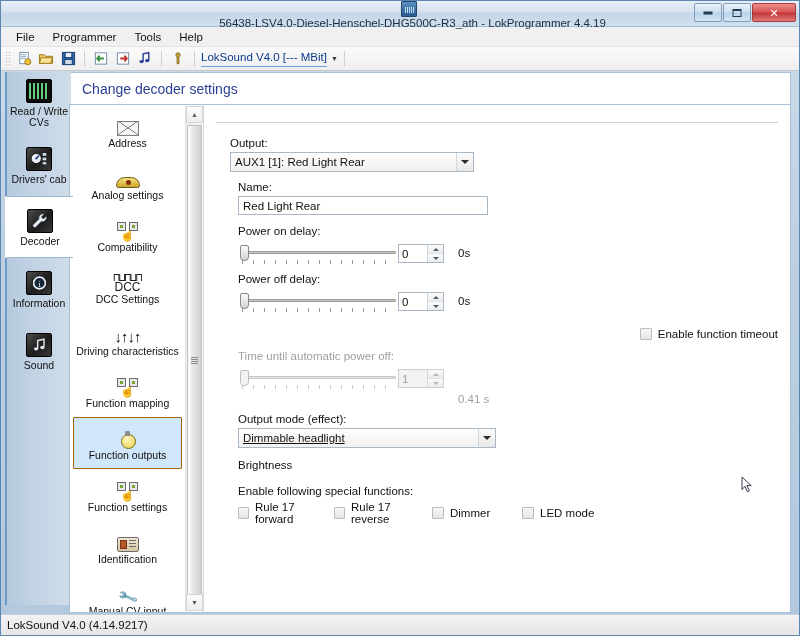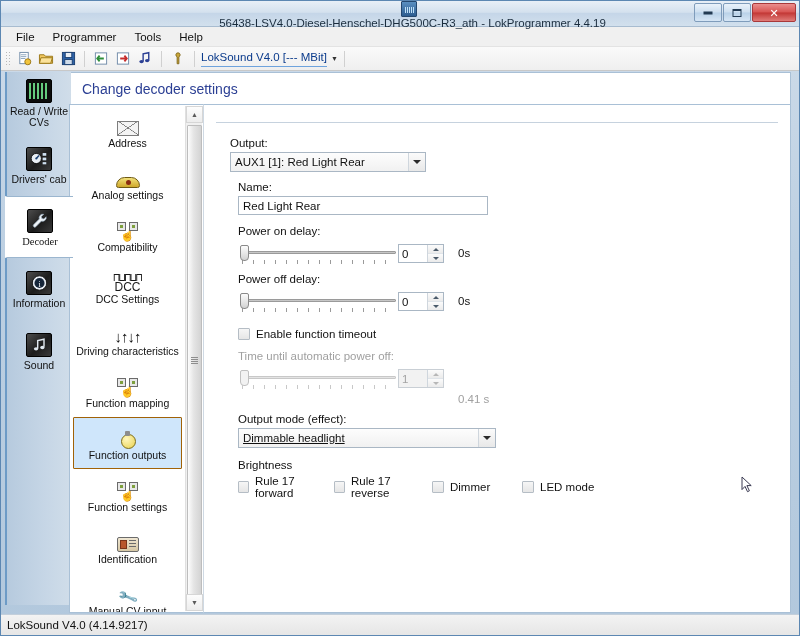--- a/index.html
+++ b/index.html
@@ -146,21 +146,20 @@
     text-align: center;
   }
   .side-item.sel {
     background: #fff;
     border-top: 1px solid #9bb6cf;
     border-bottom: 1px solid #9bb6cf;
     border-left: 2px solid #ffffff;
     margin-left: -2px;
     width: 68px;
     z-index: 3;
-    font-family: Liberation Serif, serif;
   }
   .side-ico {
     width: 28px; height: 26px;
     display: flex; align-items: center; justify-content: center;
     font-size: 17px;
     margin-bottom: 2px;
   }
   .side-lbl { font-size: 10.5px; color: #111; line-height: 11px; }
 
   .ico-box {
@@ -282,21 +281,21 @@
   .gb-line {
     position: absolute; left: 0; right: 0; top: 9px;
     border-top: 1px solid #c6d2de;
   }
   .gb-body { padding-top: 24px; padding-left: 14px; }
 
   .fld-label { font-size: 11.5px; color: #111; margin-bottom: 3px; }
   .fld-label.dis { color: #a0a0a0; }
 
   select.combo, .combo {
-    width: 196px; height: 20px;
+    width: 244px; height: 20px;
     border: 1px solid #aab7c4;
     background: linear-gradient(to bottom,#fdfdfd,#f1f1f1);
     font-family: "Liberation Sans", sans-serif;
     font-size: 11.5px; color: #111;
     padding: 0 20px 0 4px;
     position: relative;
     display: flex; align-items: center;
     cursor: default;
   }
   .combo .caret {
@@ -717,21 +716,21 @@
                       <i></i>
                     </span>
                   <span class="sb down">
                       <i></i>
                     </span>
                 </span>
               </div>
               <div class="unit">0s</div>
             </div>
 
-            <div class="chk-row" style="margin-top:11px;">
+            <div class="chk-row" style="margin-top:11px;justify-content:flex-end;">
               <span class="chkbox"></span>
               <span class="chk-lbl">Enable function timeout</span>
             </div>
 
             <div class="fld-label dis" style="margin-top:10px;">Time until automatic power off:</div>
             <div class="row">
               <div class="slider-wrap dis">
                 <div class="slider-track"></div>
                 <div class="slider-ticks"></div>
                 <div class="slider-thumb" style="left:2px;"></div>
@@ -752,20 +751,21 @@
 
             <div class="fld-label" style="margin-top:8px;">Output mode (effect):</div>
             <div class="combo" style="width:258px;text-decoration:underline;">
               <span>Dimmable headlight</span>
               <span class="cbtn"></span>
               <span class="caret"></span>
             </div>
 
             <div class="fld-label" style="margin-top:11px;">Brightness</div>
 
+            <div class="fld-label" style="margin-top:14px;">Enable following special functions:</div>
             <div class="specials">
               <div class="spec-item" style="width:90px;">
                 <span class="chkbox"></span>
                 <span class="chk-lbl">Rule 17 forward</span>
               </div>
               <div class="spec-item" style="width:90px;margin-left:6px;">
                 <span class="chkbox"></span>
                 <span class="chk-lbl">Rule 17 reverse</span>
               </div>
               <div class="spec-item" style="width:90px;margin-left:8px;">

